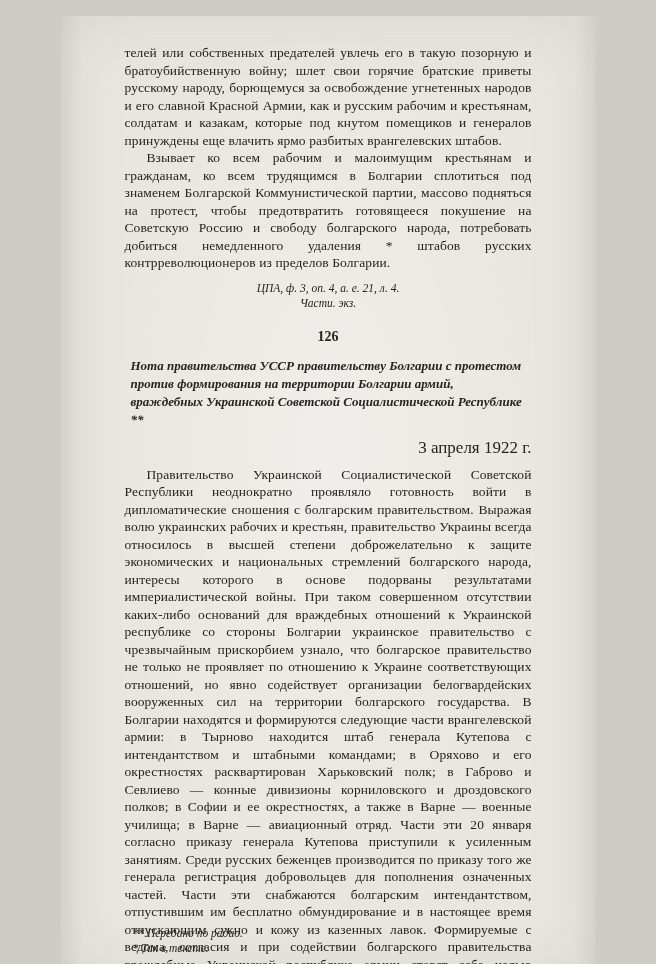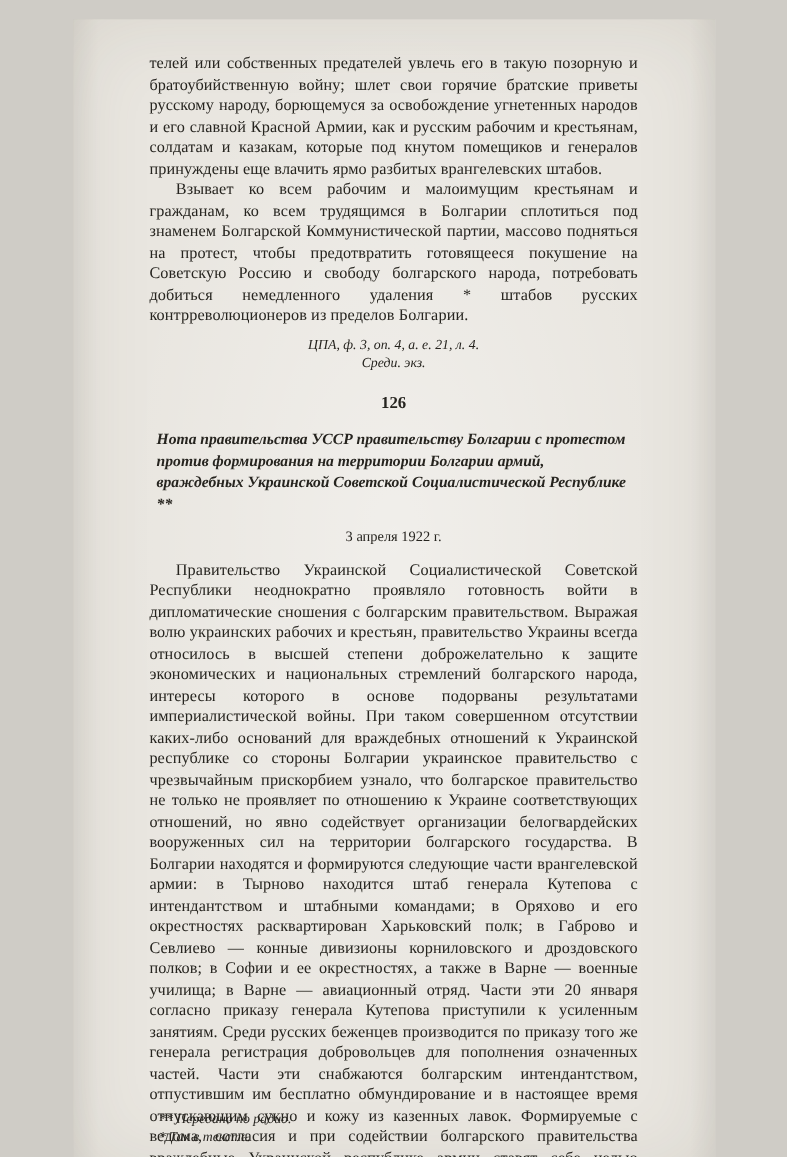--- a/index.html
+++ b/index.html
@@ -49,22 +49,22 @@
   }
   .doc-title {
     margin: 0 6px 10px 6px;
     font-style: italic;
     font-weight: bold;
     font-size: 13px;
     line-height: 18px;
   }
   .doc-date {
     margin: 4px 0 10px 0;
-    text-align: center;
-    font-size: 12px;
+    text-align: right;
+    font-size: 17px;
     line-height: 17px;
   }
   .footer {
     position: absolute;
     left: 64px;
     right: 64px;
     bottom: 24px;
   }
   .footnote {
     font-size: 11.5px;
@@ -83,21 +83,21 @@
 <body>
 
 <div class="page">
 
   <p class="body-par noindent">телей или собственных предателей увлечь его в такую позорную и братоубийственную войну; шлет свои горячие братские приветы русскому народу, борющемуся за освобождение угнетенных народов и его славной Красной Армии, как и русским рабочим и крестьянам, солдатам и казакам, которые под кнутом помещиков и генералов принуждены еще влачить ярмо разбитых врангелевских штабов.</p>
 
   <p class="body-par indent">Взывает ко всем рабочим и малоимущим крестьянам и гражданам, ко всем трудящимся в Болгарии сплотиться под знаменем Болгарской Коммунистической партии, массово подняться на протест, чтобы предотвратить готовящееся покушение на Советскую Россию и свободу болгарского народа, потребовать добиться немедленного удаления * штабов русских контрреволюционеров из пределов Болгарии.</p>
 
   <div class="source-note">
     <div>ЦПА, ф. 3, оп. 4, а. е. 21, л. 4.</div>
-    <div>Среди. экз.</div>
+    <div>Части. экз.</div>
   </div>
 
   <div class="doc-number">126</div>
 
   <div class="doc-title">Нота правительства УССР правительству Болгарии с протестом против формирования на территории Болгарии армий, враждебных Украинской Советской Социалистической Республике **</div>
 
   <div class="doc-date">3 апреля 1922 г.</div>
 
   <p class="body-par indent">Правительство Украинской Социалистической Советской Республики неоднократно проявляло готовность войти в дипломатические сношения с болгарским правительством. Выражая волю украинских рабочих и крестьян, правительство Украины всегда относилось в высшей степени доброжелательно к защите экономических и национальных стремлений болгарского народа, интересы которого в основе подорваны результатами империалистической войны. При таком совершенном отсутствии каких-либо оснований для враждебных отношений к Украинской республике со стороны Болгарии украинское правительство с чрезвычайным прискорбием узнало, что болгарское правительство не только не проявляет по отношению к Украине соответствующих отношений, но явно содействует организации белогвардейских вооруженных сил на территории болгарского государства. В Болгарии находятся и формируются следующие части врангелевской армии: в Тырново находится штаб генерала Кутепова с интендантством и штабными командами; в Оряхово и его окрестностях расквартирован Харьковский полк; в Габрово и Севлиево — конные дивизионы корниловского и дроздовского полков; в Софии и ее окрестностях, а также в Варне — военные училища; в Варне — авиационный отряд. Части эти 20 января согласно приказу генерала Кутепова приступили к усиленным занятиям. Среди русских беженцев производится по приказу того же генерала регистрация добровольцев для пополнения означенных частей. Части эти снабжаются болгарским интендантством, отпустившим им бесплатно обмундирование и в настоящее время отпускающим сукно и кожу из казенных лавок. Формируемые с ведома, согласия и при содействии болгарского правительства враждебные Украинской республике армии ставят себе целью нападение на Украину.</p>
 

